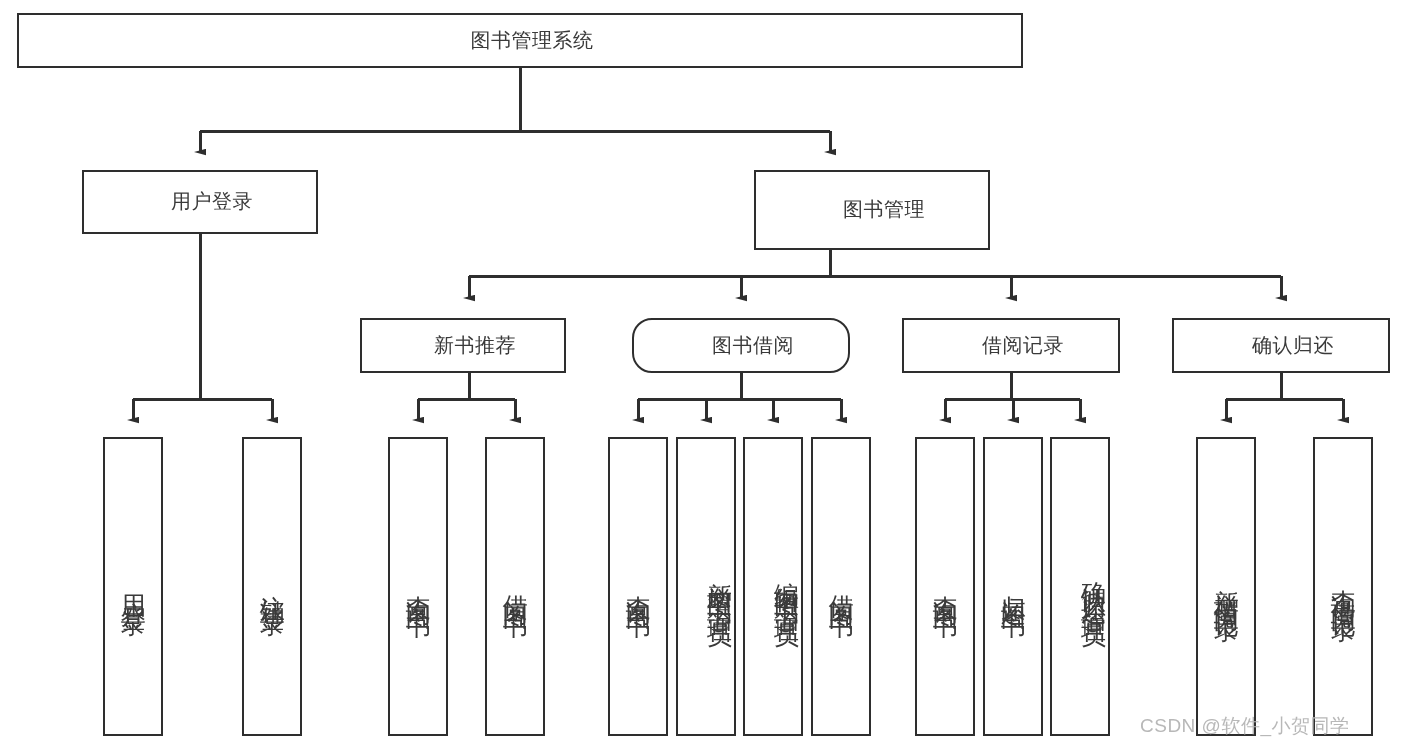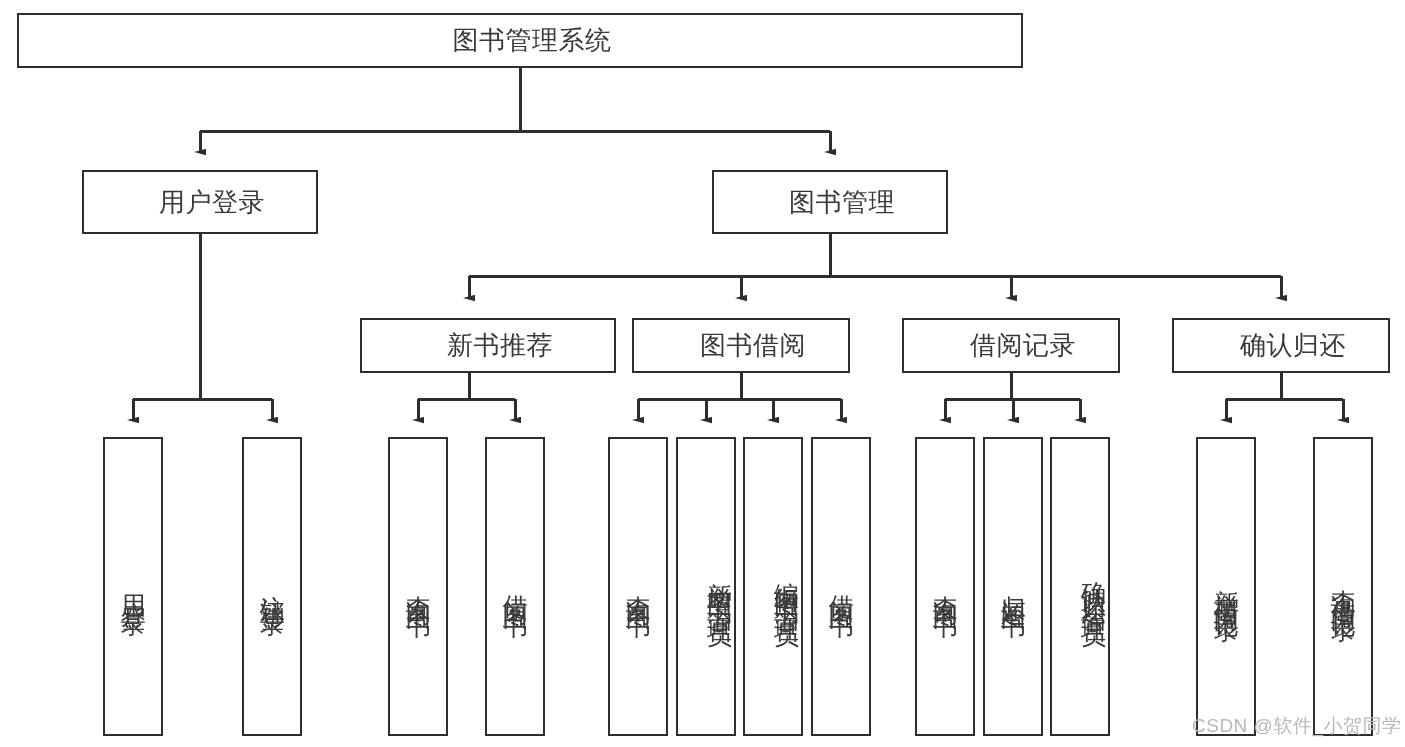--- a/index.html
+++ b/index.html
@@ -34,21 +34,21 @@
     background: #ffffff;
     color: #3a3a3a;
     display: flex;
     align-items: center;
     justify-content: center;
     text-align: center;
     line-height: 1.18;
     overflow: hidden;
   }
   .node.horiz {
-    font-size: 26px;
+    font-size: 20px;
     letter-spacing: 0.5px;
     padding-left: 24px;
   }
   .node.vert {
     writing-mode: vertical-rl;
     text-orientation: upright;
     font-size: 25px;
     letter-spacing: 6px;
     align-items: flex-start;
     justify-content: center;
@@ -117,36 +117,36 @@
       <path d="M1281,373 L1281,399"></path>
       <path d="M1226,399 L1343,399"></path>
       <path d="M1226,399 L1226,420" marker-end="url(#arrow)"></path>
       <path d="M1343,399 L1343,420" marker-end="url(#arrow)"></path>
     </g>
   </svg>
 
   <div class="node horiz" style="left: 17px; top: 13px; width: 1006px; height: 55px;">图书管理系统</div>
 
   <div class="node horiz" style="left: 82px; top: 170px; width: 236px; height: 64px;">用户登录</div>
-  <div class="node horiz" style="left: 712px; top: 170px; width: 236px; height: 64px;">图书管理</div>
+  <div class="node horiz" style="left: 754px; top: 170px; width: 236px; height: 80px;">图书管理</div>
 
-  <div class="node horiz" style="left: 360px; top: 318px; width: 256px; height: 55px;">新书推荐</div>
-  <div class="node horiz" style="left: 632px; top: 318px; width: 218px; height: 55px;">图书借阅</div>
+  <div class="node horiz" style="left: 360px; top: 318px; width: 206px; height: 55px;">新书推荐</div>
+  <div class="node horiz" style="left: 632px; top: 318px; width: 218px; height: 55px; border-radius: 20px;">图书借阅</div>
   <div class="node horiz" style="left: 902px; top: 318px; width: 218px; height: 55px;">借阅记录</div>
   <div class="node horiz" style="left: 1172px; top: 318px; width: 218px; height: 55px;">确认归还</div>
 
   <div class="node vert centered" style="left: 103px; top: 437px; width: 60px; height: 299px;">用户登录</div>
   <div class="node vert centered" style="left: 242px; top: 437px; width: 60px; height: 299px;">注销登录</div>
   <div class="node vert centered" style="left: 388px; top: 437px; width: 60px; height: 299px;">查询图书</div>
   <div class="node vert centered" style="left: 485px; top: 437px; width: 60px; height: 299px;">借阅图书</div>
   <div class="node vert centered" style="left: 608px; top: 437px; width: 60px; height: 299px;">查询图书</div>
   <div class="node vert" style="left: 676px; top: 437px; width: 60px; height: 299px;">新增图书（管理员）</div>
   <div class="node vert" style="left: 743px; top: 437px; width: 60px; height: 299px;">编辑图书（管理员）</div>
   <div class="node vert centered" style="left: 811px; top: 437px; width: 60px; height: 299px;">借阅图书</div>
   <div class="node vert centered" style="left: 915px; top: 437px; width: 60px; height: 299px;">查询图书</div>
   <div class="node vert centered" style="left: 983px; top: 437px; width: 60px; height: 299px;">归还图书</div>
   <div class="node vert" style="left: 1050px; top: 437px; width: 60px; height: 299px;">确认归还（管理员）</div>
   <div class="node vert centered" style="left: 1196px; top: 437px; width: 60px; height: 299px;">新增借阅记录</div>
   <div class="node vert centered" style="left: 1313px; top: 437px; width: 60px; height: 299px;">查询借阅记录</div>
 
-  <div class="watermark" style="left: 1192px; top: 713px;">CSDN @软件_小贺同学</div>
+  <div class="watermark" style="left: 1140px; top: 713px;">CSDN @软件_小贺同学</div>
 
 </div>
 
 </body></html>

